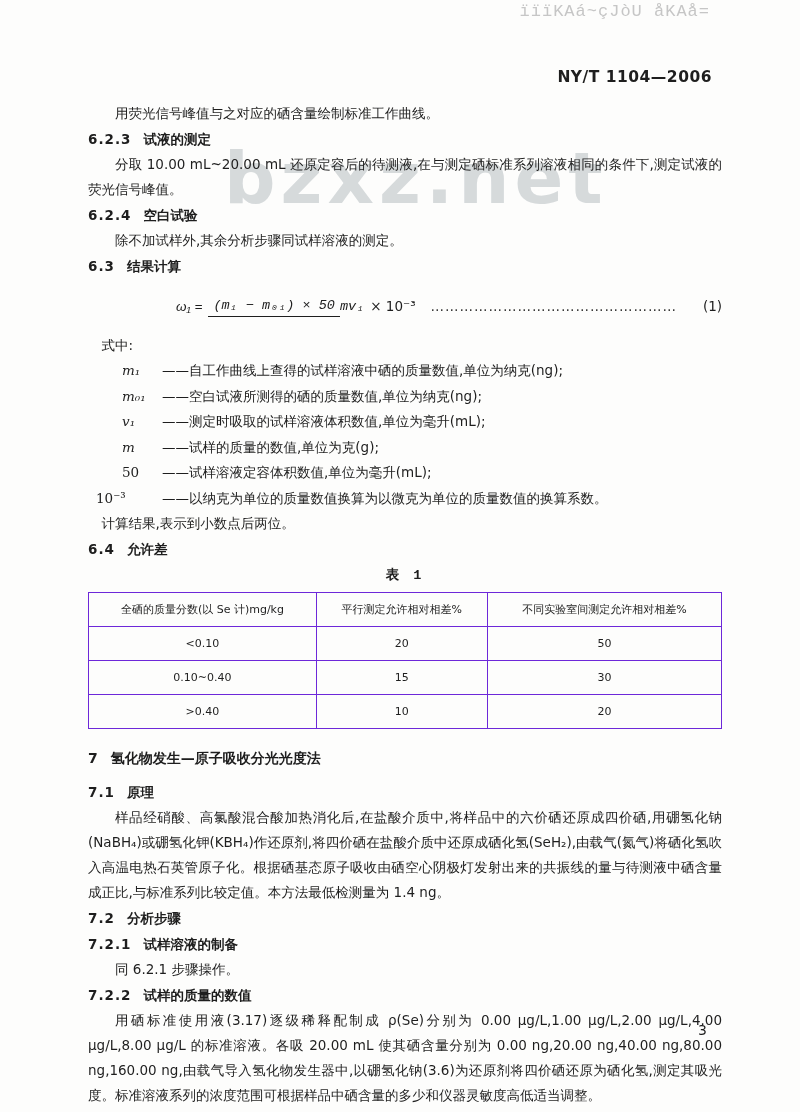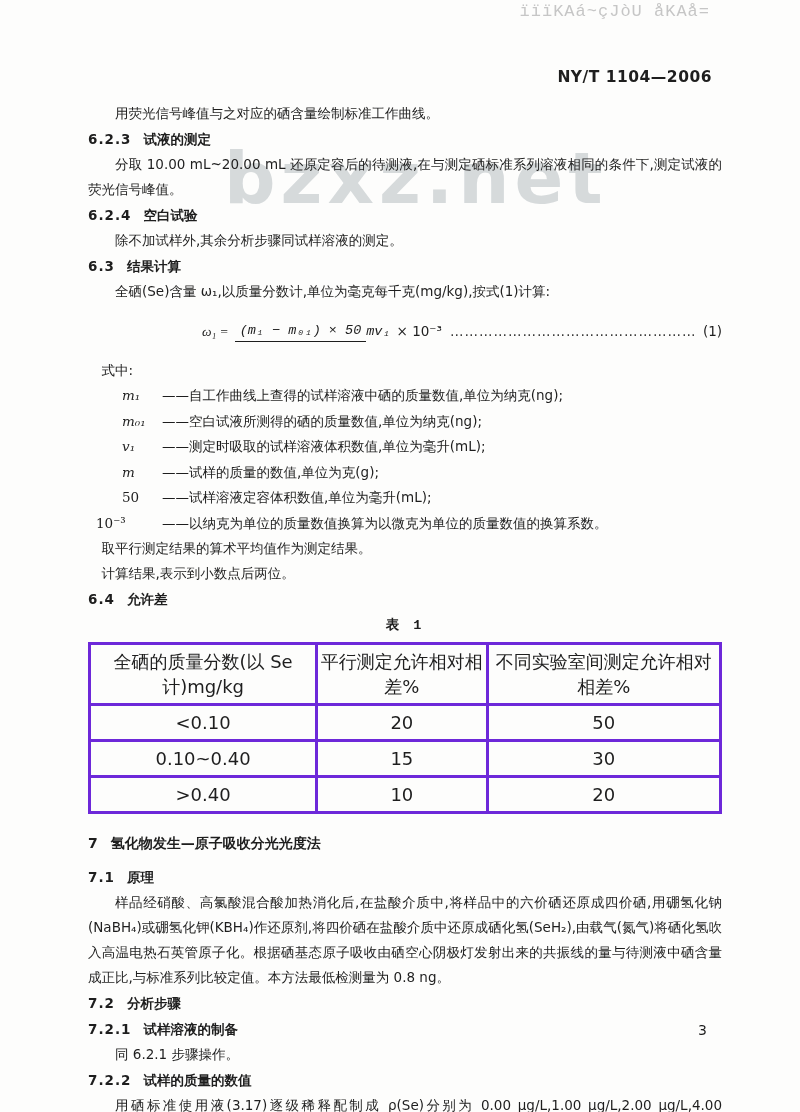--- a/index.html
+++ b/index.html
@@ -50,41 +50,41 @@
     font-size: 13.5px;
     line-height: 25px;
   }
   .para { text-indent: 2em; text-align: justify; }
   .heading { font-weight: bold; font-size: 13.5px; line-height: 26px; }
   .heading .hnum { margin-right: 12px; letter-spacing: 1px; }
   .sec7-heading { margin-top: 16px; margin-bottom: 8px; font-size: 14px; }
   .indent1 { margin-left: 1em; }
 
   .formula-row { display: flex; align-items: center; margin: 4px 0 4px 0; height: 46px; }
-  .f-lhs { margin-left: 114px; font-family: Liberation Serif, serif; font-style: italic; }
+  .f-lhs { margin-left: 88px; font-family: Liberation Sans, sans-serif; font-style: italic; }
   .frac { display: inline-flex; flex-direction: row; align-items: center; margin: 0 6px; font-family: Liberation Mono, monospace; font-style: italic; line-height: 19px; text-align: right; }
   .frac .fnum { padding: 0 5px 1px 5px; border-bottom: 1px solid #1e1e1e; }
   .frac .fden { padding-top: 1px; }
-  .f-mult { margin-right: 8px; }
+  .f-mult { margin-right: 15px; }
   .f-dots { flex: 1; overflow: hidden; white-space: nowrap; color: #333; letter-spacing: 1px; }
   .f-eqno { margin-left: 6px; }
 
   .def-row { display: flex; margin-left: 8px; line-height: 25.5px; }
   .def-sym { width: 66px; flex: none; font-family: "DejaVu Serif", serif; padding-left: 26px; }
   .def-sym.italic { font-style: italic; }
   .def-sym.wide { padding-left: 0; }
   .def-text { flex: 1; }
 
   .table-caption { text-align: center; font-weight: bold; margin: 1px 0 4px 0; letter-spacing: 3px; font-family: Liberation Mono, monospace; }
   table.t1 { width: 100%; border-collapse: collapse; border: 1.5px solid #2a2a2a; }
   table.t1 th, table.t1 td {
-    border: 3px solid #6d28d9;
+    border: 1px solid #6d28d9;
     text-align: center;
     font-weight: normal;
-    font-size: 18px;
+    font-size: 11px;
     padding: 4px 2px;
     height: 26px;
   }
   table.t1 col.c1 { width: 36%; }
   table.t1 col.c2 { width: 27%; }
   table.t1 col.c3 { width: 37%; }
 
   .page-number {
     position: absolute;
     top: 1022px; left: 698px;
@@ -113,21 +113,20 @@
     <div class="para">分取 10.00 mL~20.00 mL 还原定容后的待测液,在与测定硒标准系列溶液相同的条件下,测定试液的荧光信号峰值。</div>
 
     <div class="heading">
       <span class="hnum">6.2.4</span><span>空白试验</span>
     </div>
     <div class="para">除不加试样外,其余分析步骤同试样溶液的测定。</div>
 
     <div class="heading">
       <span class="hnum">6.3</span><span>结果计算</span>
     </div>
-    <div class="para">全硒(Se)含量 ω₁,以质量分数计,单位为毫克每千克(mg/kg),按式(1)计算:</div>
 
     <div class="formula-row">
       <span class="f-lhs">ω₁ =</span>
       <span class="frac">
         <span class="fnum">(m₁ − m₀₁) × 50</span>
         <span class="fden">mv₁</span>
       </span>
       <span class="f-mult">× 10⁻³</span>
       <span class="f-dots">……………………………………………</span>
       <span class="f-eqno">(1)</span>
@@ -153,21 +152,20 @@
     </div>
     <div class="def-row">
       <span class="def-sym">50</span>
       <span class="def-text">——试样溶液定容体积数值,单位为毫升(mL);</span>
     </div>
     <div class="def-row">
       <span class="def-sym wide">10⁻³</span>
       <span class="def-text">——以纳克为单位的质量数值换算为以微克为单位的质量数值的换算系数。</span>
     </div>
 
-    <div class="indent1">取平行测定结果的算术平均值作为测定结果。</div>
     <div class="indent1">计算结果,表示到小数点后两位。</div>
 
     <div class="heading">
       <span class="hnum">6.4</span><span>允许差</span>
     </div>
 
     <div class="table-caption">表 1</div>
     <table class="t1">
       <colgroup>
           <col class="c1">
@@ -200,21 +198,21 @@
       </tbody>
     </table>
 
     <div class="heading sec7-heading">
       <span class="hnum">7</span><span>氢化物发生—原子吸收分光光度法</span>
     </div>
 
     <div class="heading">
       <span class="hnum">7.1</span><span>原理</span>
     </div>
-    <div class="para">样品经硝酸、高氯酸混合酸加热消化后,在盐酸介质中,将样品中的六价硒还原成四价硒,用硼氢化钠(NaBH₄)或硼氢化钾(KBH₄)作还原剂,将四价硒在盐酸介质中还原成硒化氢(SeH₂),由载气(氮气)将硒化氢吹入高温电热石英管原子化。根据硒基态原子吸收由硒空心阴极灯发射出来的共振线的量与待测液中硒含量成正比,与标准系列比较定值。本方法最低检测量为 0.8 ng。</div>
+    <div class="para">样品经硝酸、高氯酸混合酸加热消化后,在盐酸介质中,将样品中的六价硒还原成四价硒,用硼氢化钠(NaBH₄)或硼氢化钾(KBH₄)作还原剂,将四价硒在盐酸介质中还原成硒化氢(SeH₂),由载气(氮气)将硒化氢吹入高温电热石英管原子化。根据硒基态原子吸收由硒空心阴极灯发射出来的共振线的量与待测液中硒含量成正比,与标准系列比较定值。本方法最低检测量为 1.4 ng。</div>
 
     <div class="heading">
       <span class="hnum">7.2</span><span>分析步骤</span>
     </div>
 
     <div class="heading">
       <span class="hnum">7.2.1</span><span>试样溶液的制备</span>
     </div>
     <div class="para">同 6.2.1 步骤操作。</div>
 

